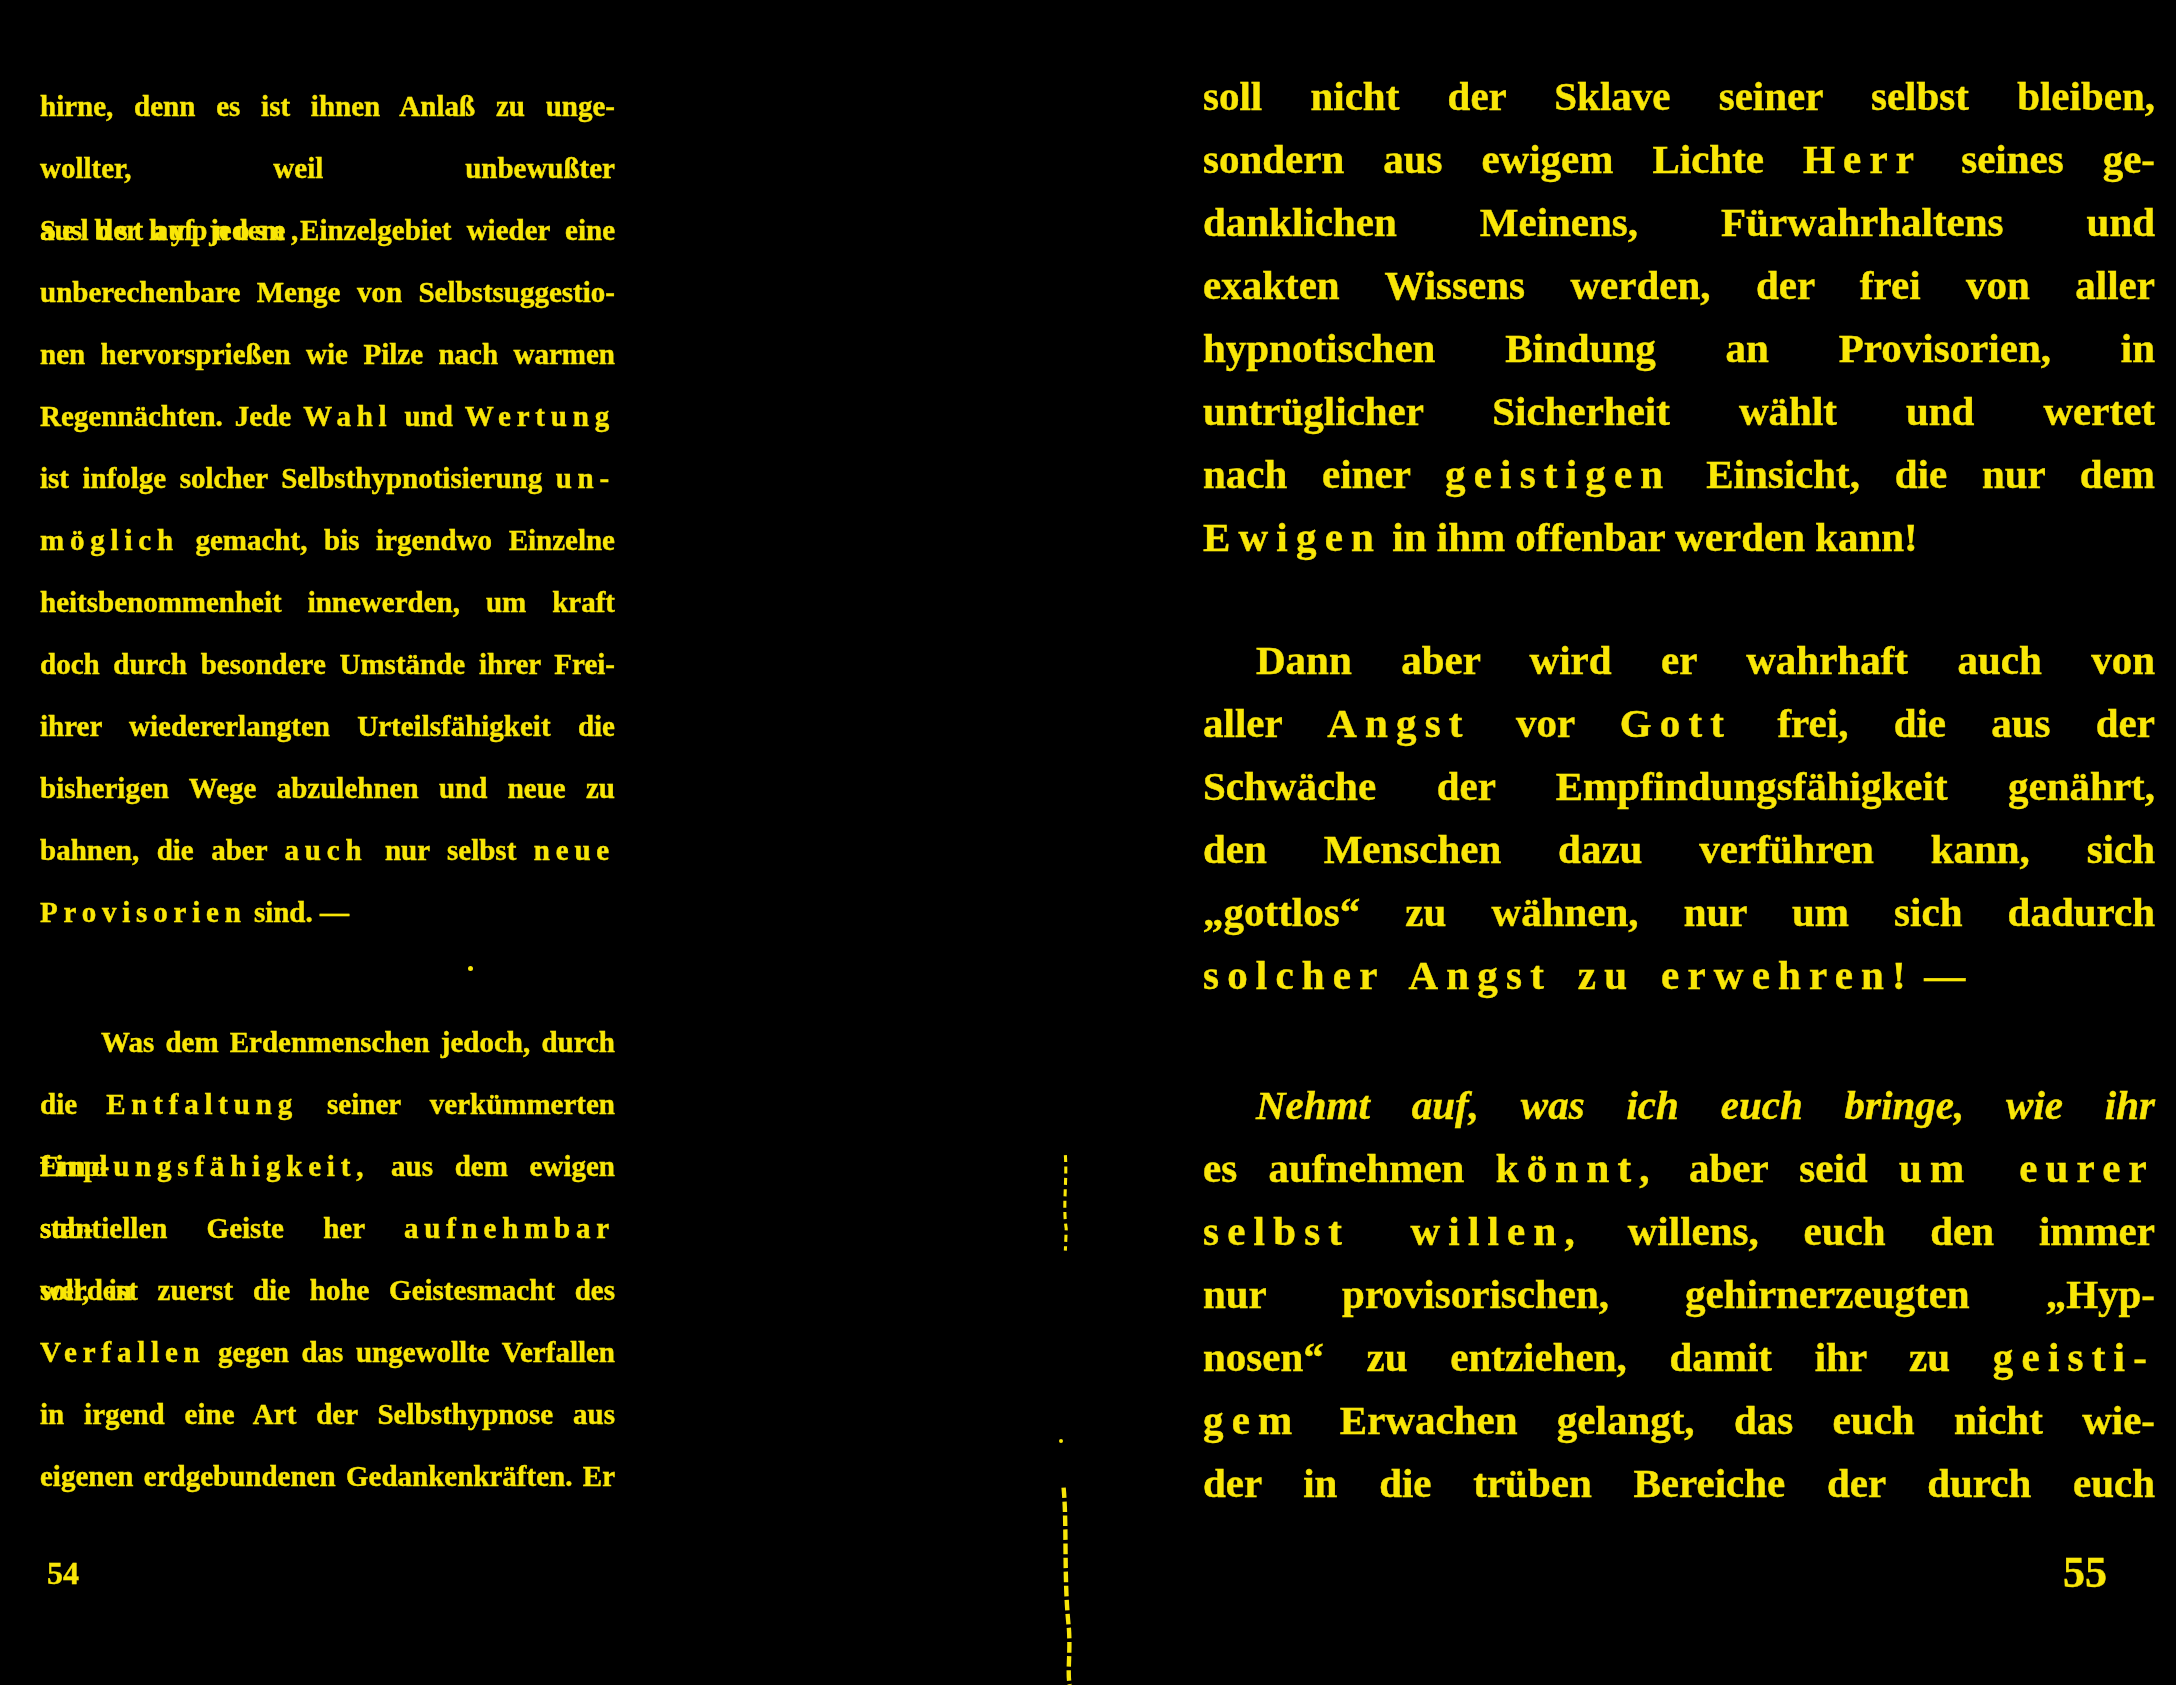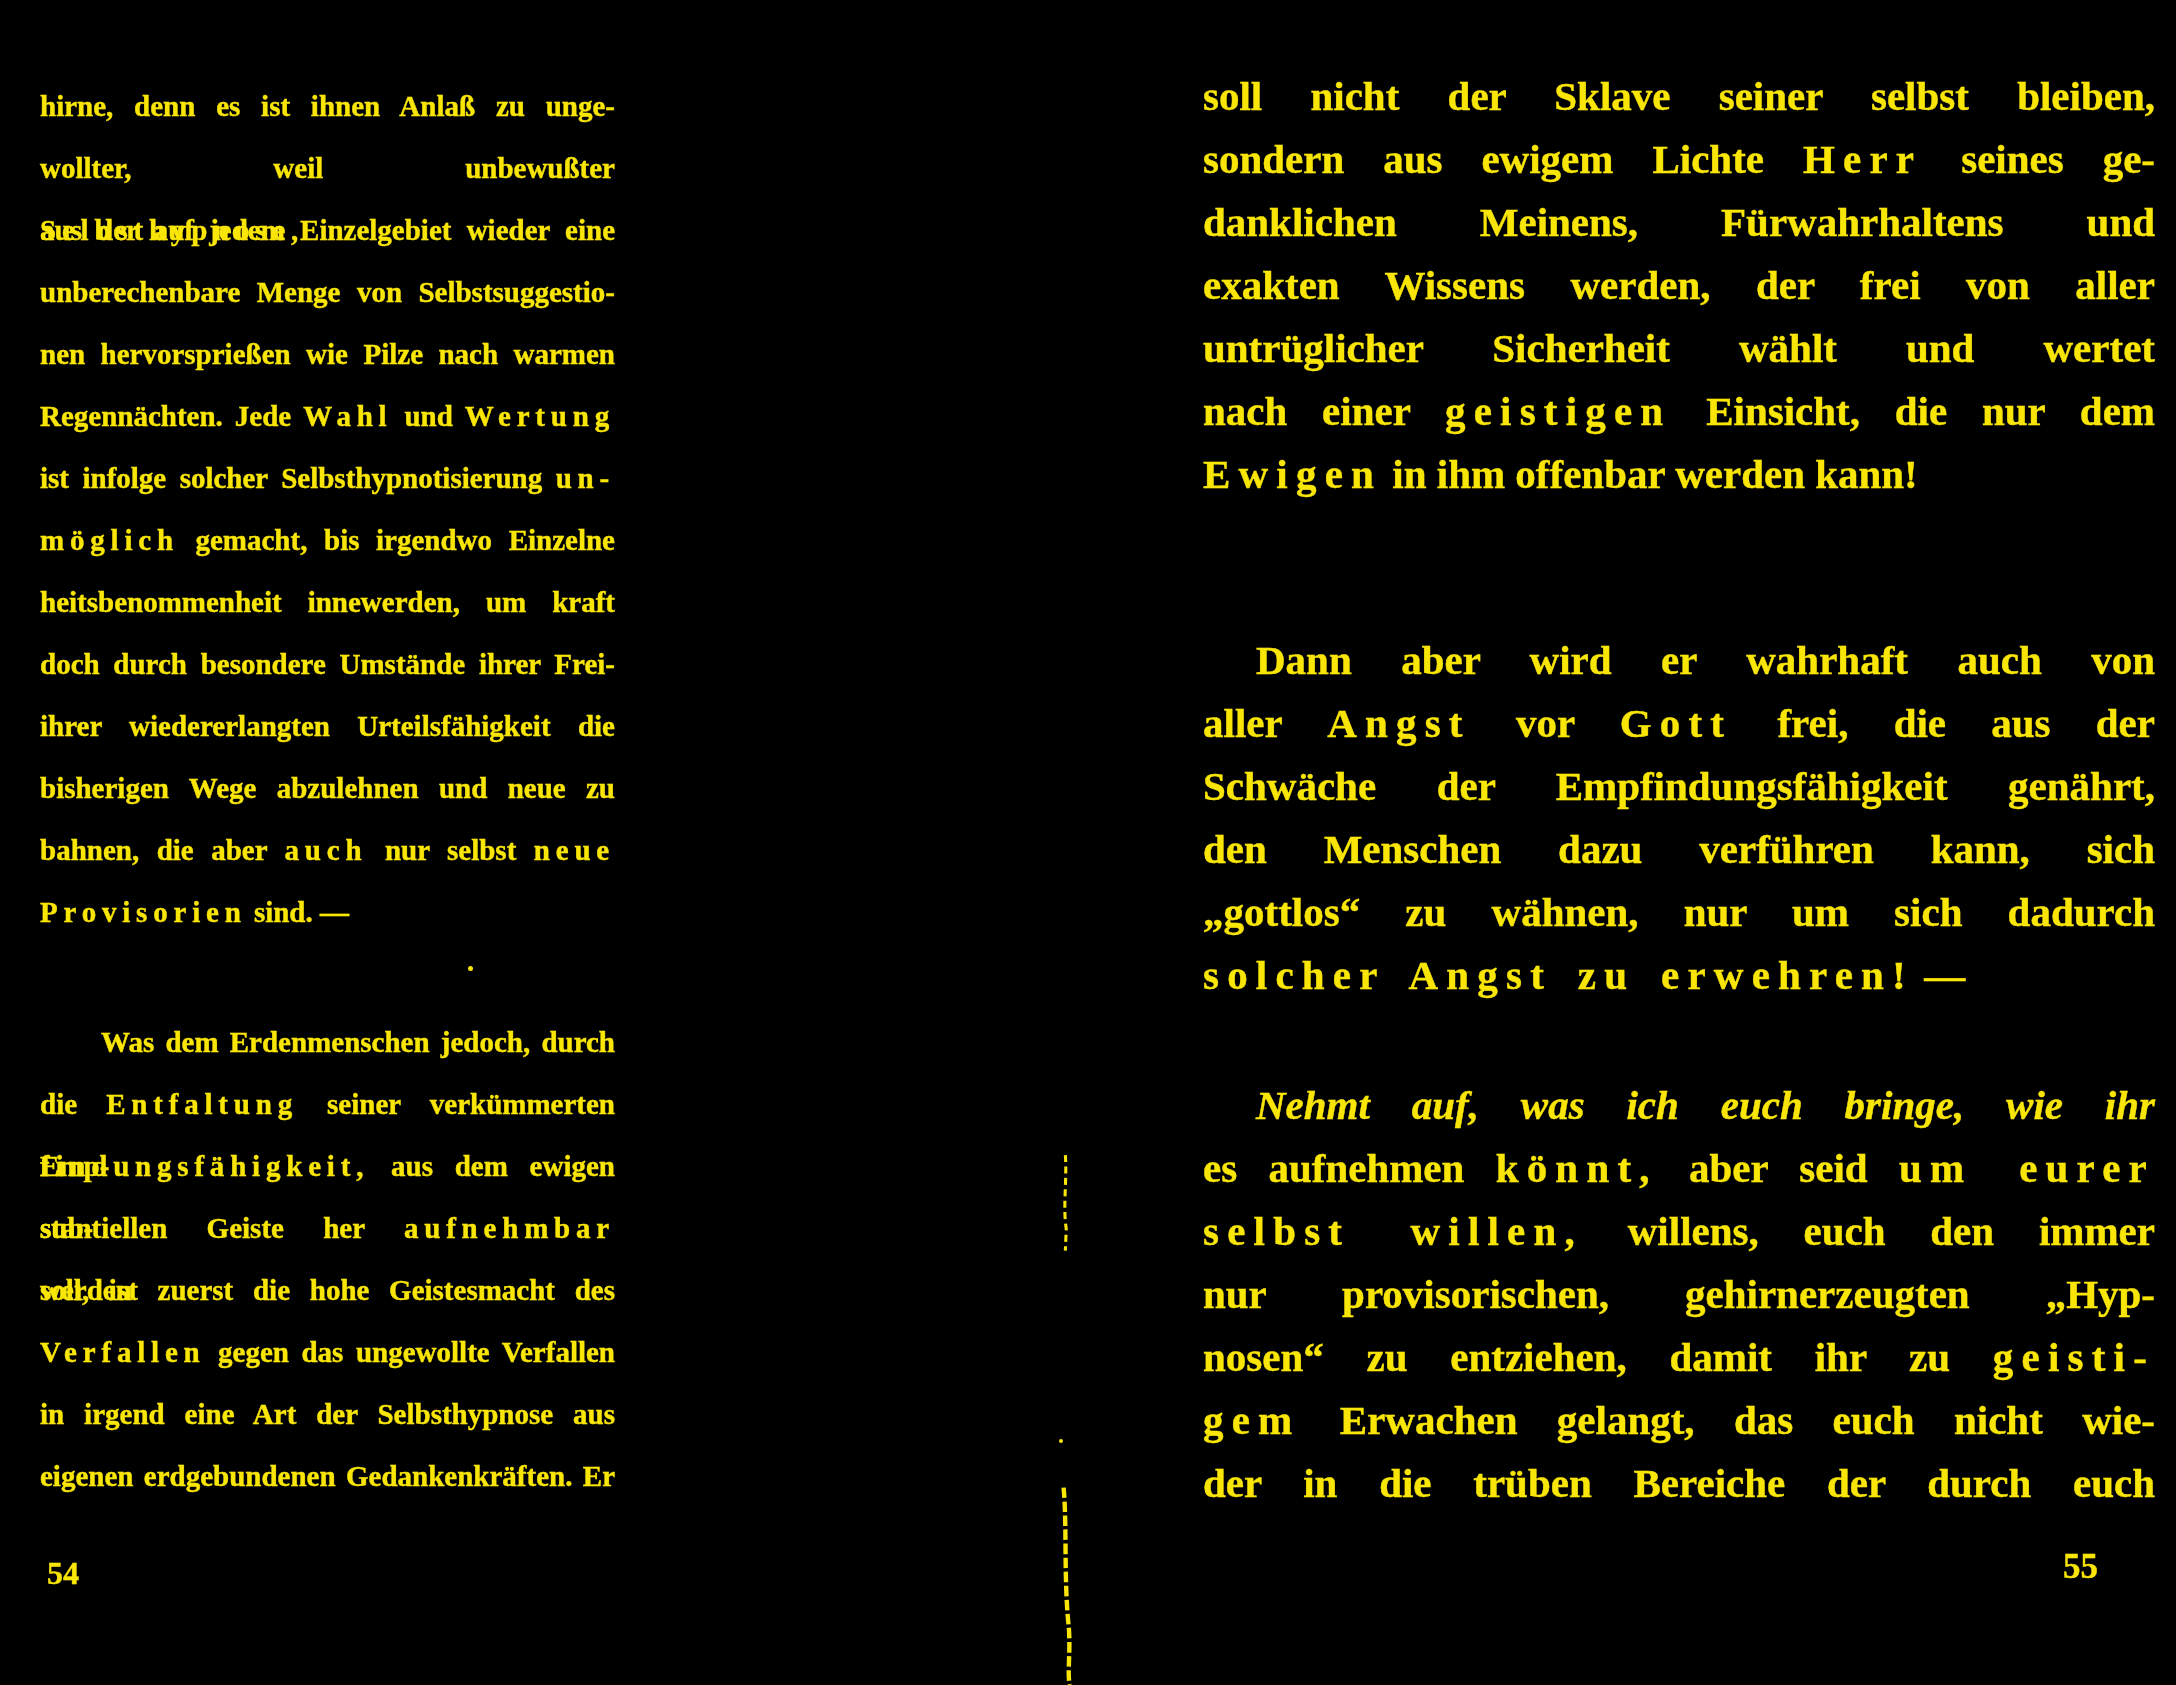--- a/index.html
+++ b/index.html
@@ -27,21 +27,21 @@
   .line.just{white-space:normal;text-align-last:justify;}
   #pageL .line{height:62px;line-height:62px;font-size:29px;}
   #pageR .line{height:63px;line-height:63px;font-size:41px;}
   .sp{letter-spacing:0.2em;word-spacing:0.18em;}
   .pagenum{
     position:absolute;
     text-align:center;
     -webkit-text-stroke:0.4px currentColor;
   }
   #pnL{left:7px;top:1555px;font-size:32px;}
-  #pnR{left:860px;top:1547px;font-size:35px;}
+  #pnR{left:860px;top:1547px;font-size:44px;}
   .speck{
     position:absolute;background:var(--ink,#f9e607);
     border-radius:50%;
   }
   #speck1{left:468px;top:966px;width:5.3px;height:5.3px;}
   #speck2{left:1059px;top:1439px;width:4.4px;height:4.4px;}
   #gutter{position:absolute;left:1052px;top:1141px;width:39px;height:544px;}
 </style>
 </head>
 <body>
@@ -78,20 +78,21 @@
   <div class="pagenum" id="pnL">54</div>
 </div>
 
 <div class="page" id="pageR">
   <div class="col" id="colR">
       <div class="para" style="top: 65px;">
         <div class="line just"><span>soll nicht der Sklave seiner selbst bleiben,</span></div>
         <div class="line just"><span>sondern aus ewigem Lichte </span><span class="sp">Herr</span><span> seines ge-</span></div>
         <div class="line just"><span>danklichen Meinens, Fürwahrhaltens und</span></div>
         <div class="line just"><span>exakten Wissens werden, der frei von aller</span></div>
+        <div class="line just"><span>hypnotischen Bindung an Provisorien, in</span></div>
         <div class="line just"><span>untrüglicher Sicherheit wählt und wertet</span></div>
         <div class="line just"><span>nach einer </span><span class="sp">geistigen</span><span> Einsicht, die nur dem</span></div>
         <div class="line"><span class="sp">Ewigen</span><span> in ihm offenbar werden kann!</span></div>
       </div>
       <div class="para" style="top: 629px;">
         <div class="line just" style="padding-left: 53px;"><span>Dann aber wird er wahrhaft auch von</span></div>
         <div class="line just"><span>aller </span><span class="sp">Angst</span><span> vor </span><span class="sp">Gott</span><span> frei, die aus der</span></div>
         <div class="line just"><span>Schwäche der Empfindungsfähigkeit genährt,</span></div>
         <div class="line just"><span>den Menschen dazu verführen kann, sich</span></div>
         <div class="line just"><span>„gottlos“ zu wähnen, nur um sich dadurch</span></div>

